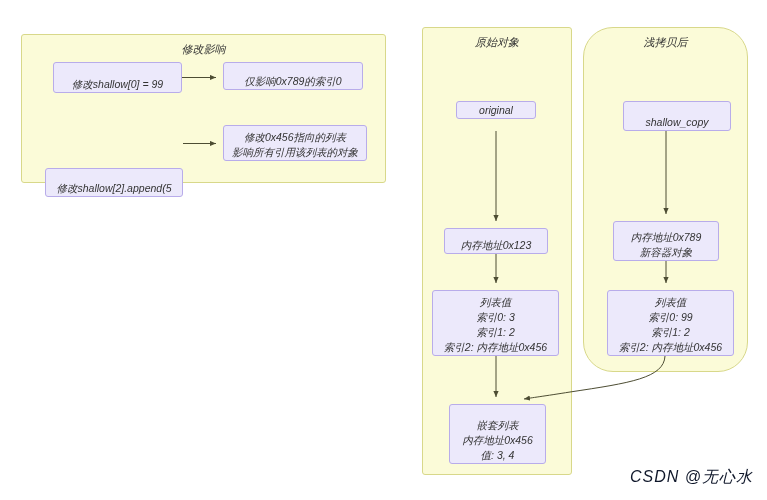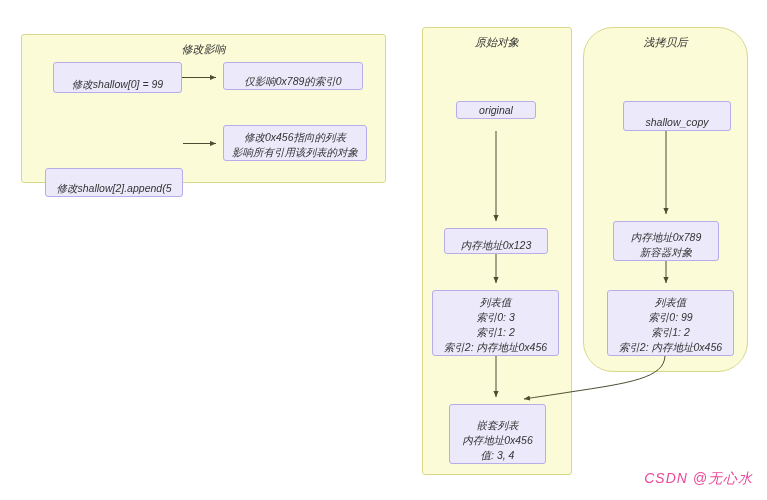--- a/index.html
+++ b/index.html
@@ -89,22 +89,22 @@
     width: 767px;
     height: 500px;
     pointer-events: none;
   }
 
   
   #watermark {
     position: absolute;
     right: 14px;
     bottom: 12px;
-    font-size: 14px;
-    color: #ec4899;
+    font-size: 16px;
+    color: #0f172a;
     letter-spacing: 1px;
     white-space: nowrap;
   }
 </style>
 </head>
 <body>
 
 <div class="canvas">
 
   <div class="panel" id="panel-modify">

